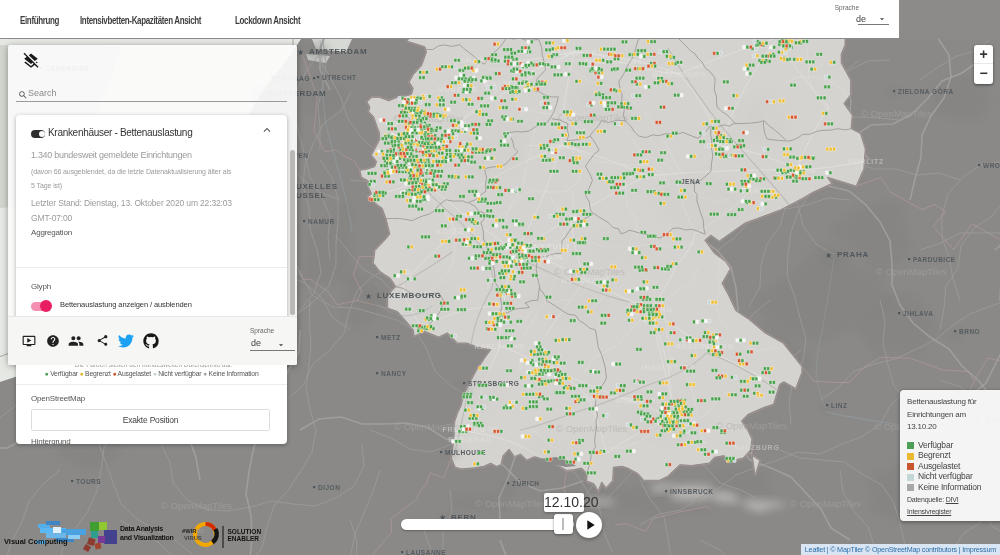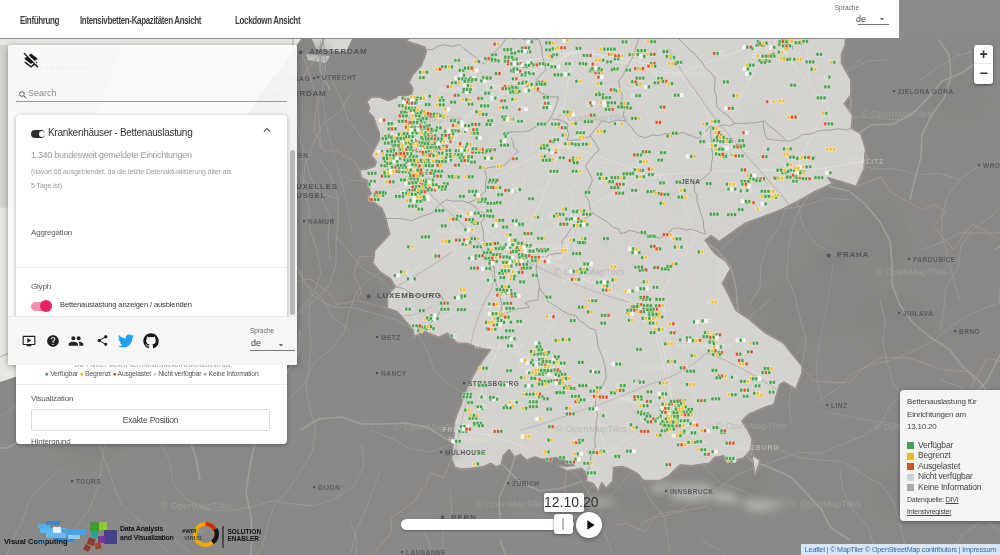--- a/index.html
+++ b/index.html
@@ -3652,38 +3652,39 @@
   <div class="abs" style="left:8px;top:56px;width:271px;height:1px;background:#9a9a9a"></div>
   <div id="card">
     <div class="abs" style="left:15px;top:15px;width:14px;height:8px;background:#2e2e2e;border-radius:4px"></div>
     <div class="abs" style="left:23px;top:16px;width:6px;height:6px;background:#fafafa;border-radius:50%"></div>
     <div class="abs" style="left:32px;top:12px;font-size:10px;letter-spacing:-0.3px;color:#333">Krankenhäuser - Bettenauslastung</div>
     <div class="abs" style="left:244px;top:8px"><svg width="14" height="14" viewBox="0 0 24 24">
             <path d="M12 8l-6 6 1.41 1.41L12 10.83l4.59 4.58L18 14z" fill="#555"></path>
           </svg></div>
     <div class="abs grey" style="left:15px;top:35px;font-size:9px;letter-spacing:-0.3px">1.340 bundesweit gemeldete Einrichtungen</div>
     <div class="abs grey" style="left:15px;top:50px;font-size:7px;letter-spacing:-0.1px;line-height:14px">(davon 66 ausgeblendet, da die letzte Datenaktualisierung älter als<br>5 Tage ist)</div>
+    <div class="abs grey" style="left:15px;top:81px;font-size:8.5px;letter-spacing:-0.15px;line-height:15px">Letzter Stand: Dienstag, 13. Oktober 2020 um 22:32:03<br>GMT-07:00</div>
     <div class="abs lab" style="left:15px;top:113px">Aggregation</div>
     <div class="abs" style="left:0;top:152px;width:271px;height:1px;background:#ececec"></div>
     <div class="abs lab" style="left:15px;top:167px">Glyph</div>
     <div class="abs" style="left:15px;top:187px;width:19px;height:9px;background:#f48fb1;border-radius:5px"></div>
     <div class="abs" style="left:24px;top:185px;width:12px;height:12px;background:#e91e63;border-radius:50%"></div>
     <div class="abs" style="left:44px;top:185px;font-size:7.5px;letter-spacing:-0.1px;color:#333">Bettenauslastung anzeigen / ausblenden</div>
     <div class="abs" style="left:96px;top:205px;width:76px;height:26px;background:#6f6f6f;padding:3px;display:flex;gap:3px">
       <div style="flex:1;background:#b5b366"></div>
           <div style="flex:1;background:#9fb380"></div>
           <div style="flex:1;background:#9db37e"></div>
     </div>
     <div class="abs" style="left:96px;top:233px;width:80px;font-size:7px;letter-spacing:-0.1px;color:#444;white-space:nowrap">ICU low ICU high&nbsp; ECMO</div>
     <div class="abs" style="left:0;top:246px;width:271px;text-align:center;font-size:6.5px;color:#999">* Die Farben stellen den bundesweiten Durchschnitt dar.</div>
     <div class="abs" style="left:0;top:255px;width:271px;font-size:6.8px;letter-spacing:-0.2px;color:#555;white-space:nowrap;text-align:center">
       <span style="color:#4d9e58">●</span> Verfügbar <span style="color:#e8b931">●</span> Begrenzt <span style="color:#c8552e">●</span> Ausgelastet <span style="color:#c5d6d6">●</span> Nicht verfügbar <span style="color:#a8a8a8">●</span> Keine Information
     </div>
     <div class="abs" style="left:0;top:269px;width:271px;height:1px;background:#ececec"></div>
-    <div class="abs lab" style="left:15px;top:279px">Visualization</div>
+    <div class="abs lab" style="left:15px;top:279px">OpenStreetMap</div>
     <div class="abs btnrow" style="left:15px;top:294px;width:239px;height:22px">
           <div style="line-height:21px">Exakte Position</div>
     </div>
     <div class="abs lab" style="left:15px;top:322px">Hintergrund</div>
   </div>
   <div id="sbar"></div>
   <div id="pfoot">
    <svg width="14" height="14" viewBox="0 0 24 24" style="left:14px">
           <path d="M21 3H3c-1.1 0-2 .9-2 2v12c0 1.1.9 2 2 2h5v2h8v-2h5c1.1 0 2-.9 2-2V5c0-1.1-.9-2-2-2zm0 14H3V5h18v12zm-5-6l-7 4V7z" fill="#222"></path>
         </svg>

